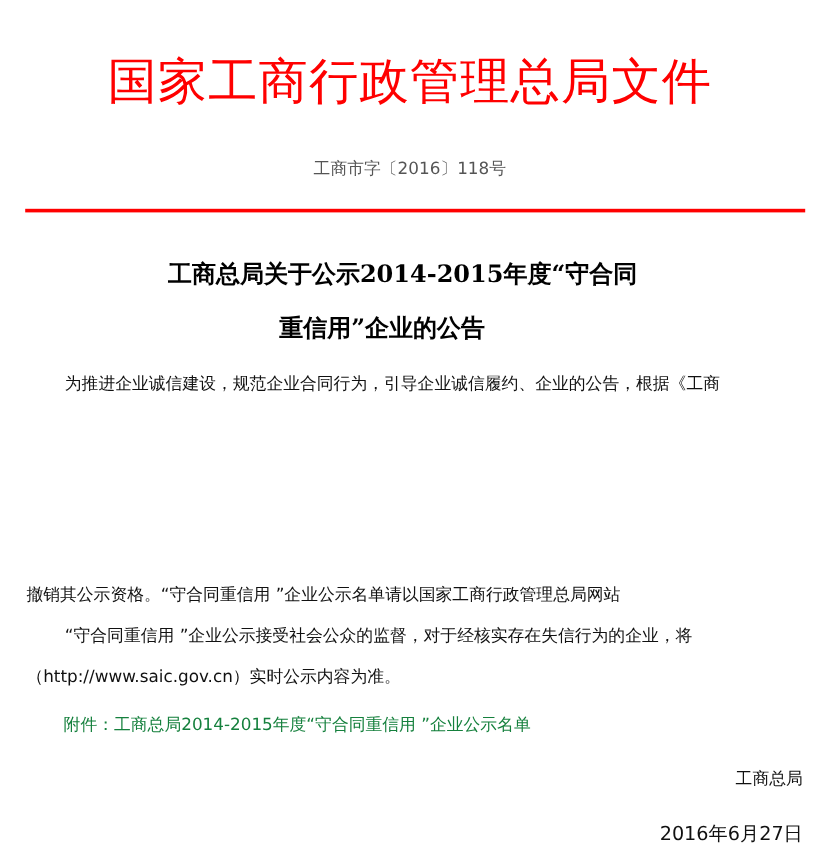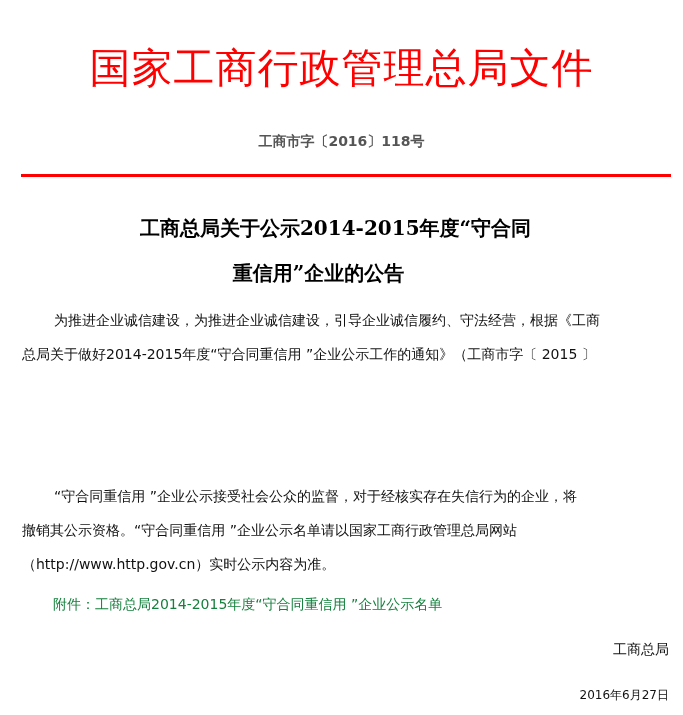--- a/index.html
+++ b/index.html
@@ -32,21 +32,20 @@
       position: absolute;
       left: 0;
       top: 131px;
       width: 683px;
       text-align: center;
       color: #555555;
       font-family: "DejaVu Sans", sans-serif;
       font-size: 14px;
       line-height: 20px;
       white-space: nowrap;
-      font-weight: bold;
     }
     .red-rule {
       position: absolute;
       left: 21px;
       top: 174px;
       width: 650px;
       height: 3px;
       background: #ff0000;
     }
     .title {
@@ -99,21 +98,21 @@
       line-height: 24px;
       white-space: nowrap;
       color: #111111;
       text-align: right;
     }
     .date {
       position: absolute;
       right: 14px;
       top: 683px;
       font-family: "DejaVu Sans", sans-serif;
-      font-size: 12px;
+      font-size: 16px;
       line-height: 24px;
       white-space: nowrap;
       color: #111111;
       text-align: right;
     }
   </style>
 </head>
 <body>
 
 <div>
@@ -121,28 +120,27 @@
   <div class="doc-header">国家工商行政管理总局文件</div>
 
   <div class="doc-number">工商市字〔2016〕118号</div>
 
   <div class="red-rule"></div>
 
   <div class="title l1">工商总局关于公示2014-2015年度“守合同</div>
   <div class="title l2">重信用”企业的公告</div>
 
   <div class="para p1">
-    <span class="line indent">为推进企业诚信建设，为推进企业诚信建设，引导企业诚信履约、守法经营，根据《工商</span>
-    <span class="line">总局关于做好2014-2015年度“守合同重信用 ”企业公示工作的通知》（工商市字〔 2015 〕</span>
+    <span class="line indent">为推进企业诚信建设，规范企业合同行为，引导企业诚信履约、企业的公告，根据《工商</span>
   </div>
 
   <div class="para p2">
+    <span class="line">撤销其公示资格。“守合同重信用 ”企业公示名单请以国家工商行政管理总局网站</span>
     <span class="line indent">“守合同重信用 ”企业公示接受社会公众的监督，对于经核实存在失信行为的企业，将</span>
-    <span class="line">撤销其公示资格。“守合同重信用 ”企业公示名单请以国家工商行政管理总局网站</span>
-    <span class="line">（http://www.http.gov.cn）实时公示内容为准。</span>
+    <span class="line">（http://www.saic.gov.cn）实时公示内容为准。</span>
   </div>
 
   <div class="attachment">附件：工商总局2014-2015年度“守合同重信用 ”企业公示名单</div>
 
   <div class="signer">工商总局</div>
 
   <div class="date">2016年6月27日</div>
 
 </div>
 

